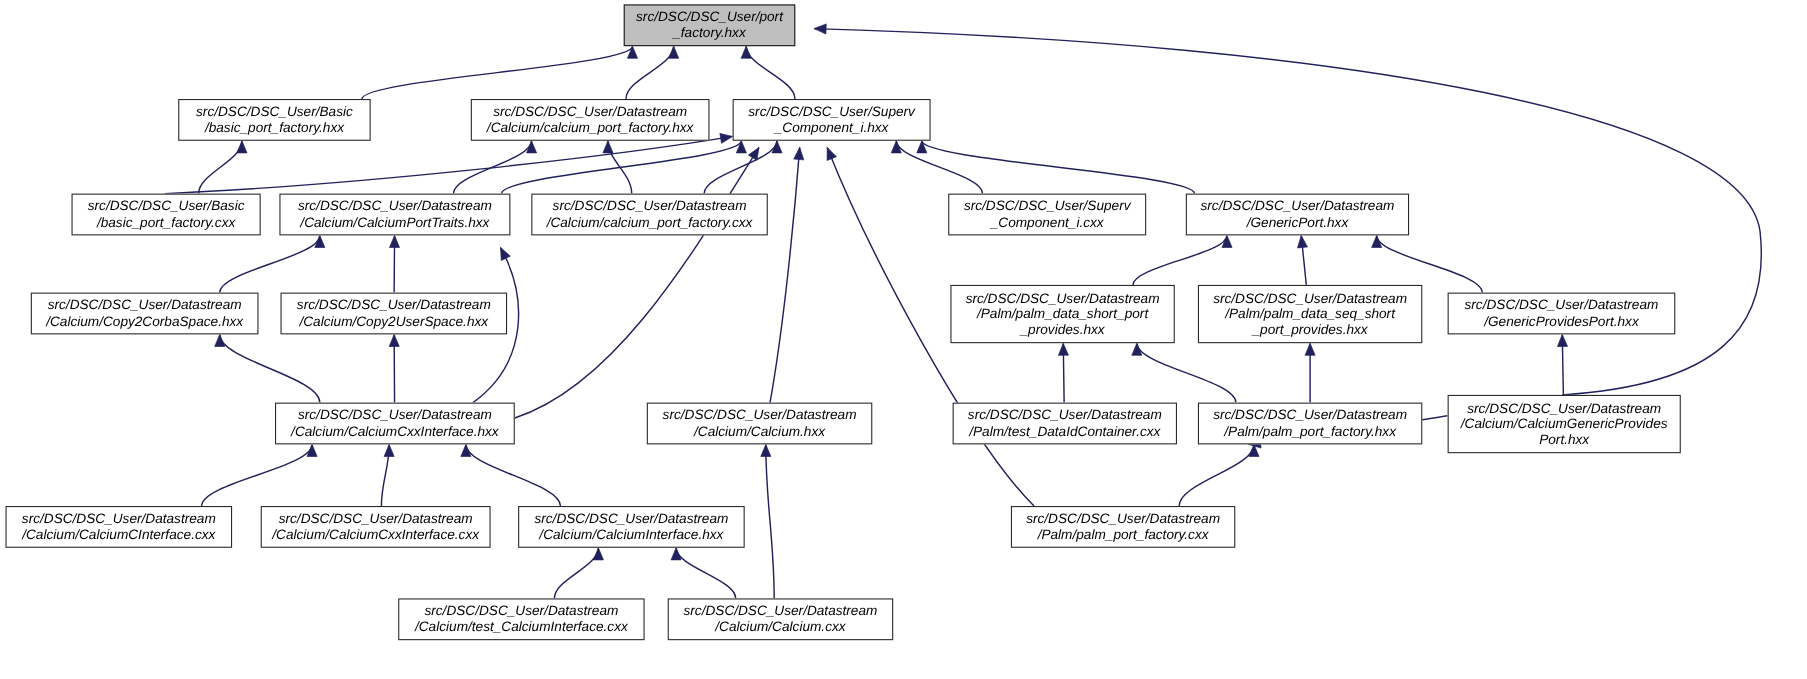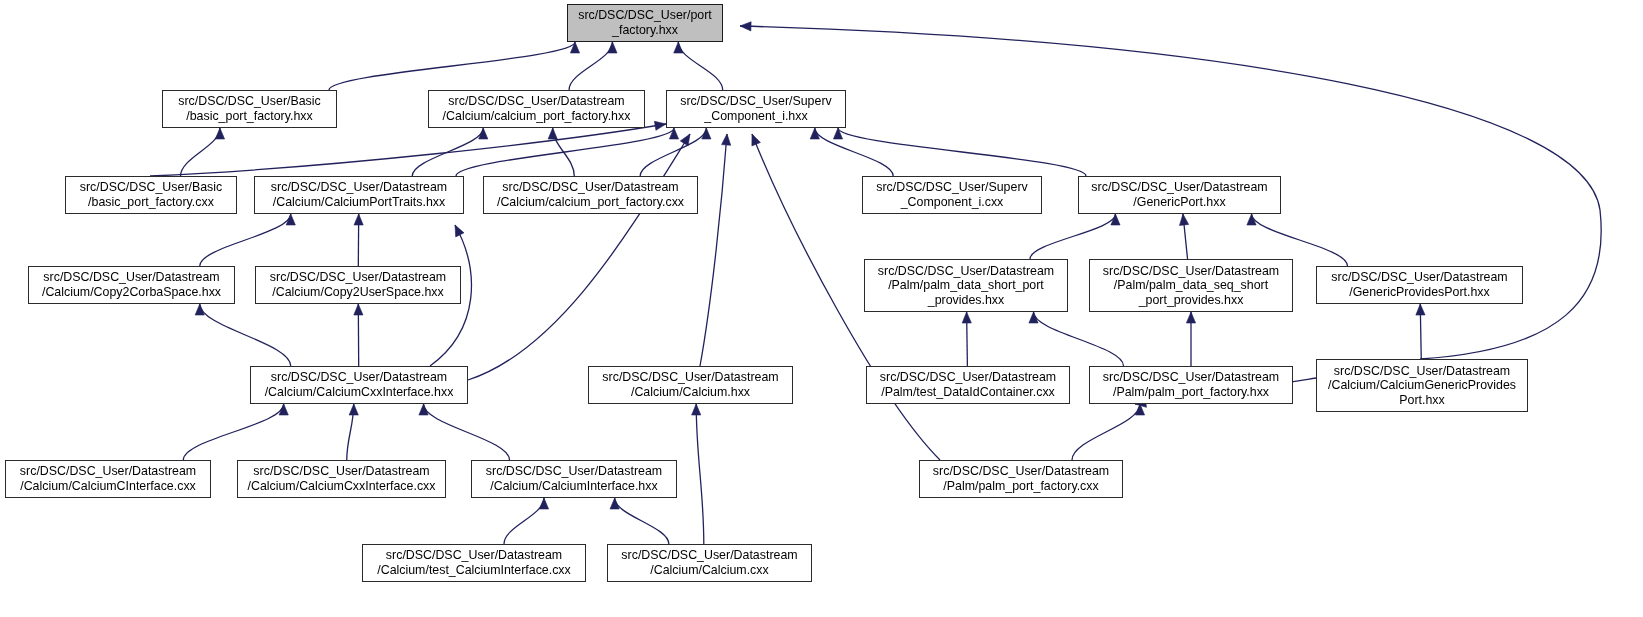--- a/index.html
+++ b/index.html
@@ -41,20 +41,21 @@
     display: flex;
     align-items: center;
     justify-content: center;
     text-align: center;
     font-size: 12.4px;
     line-height: 14.6px;
     letter-spacing: 0px;
     white-space: pre-line;
     padding: 0 3px;
     z-index: 2;
+    font-style: italic;
   }
   .node-box.root {
     background: #bfbfbf;
     border-color: #1c1c1c;
   }
   .node-label {
     display: block;
     width: 100%;
     white-space: pre-line;
   }

